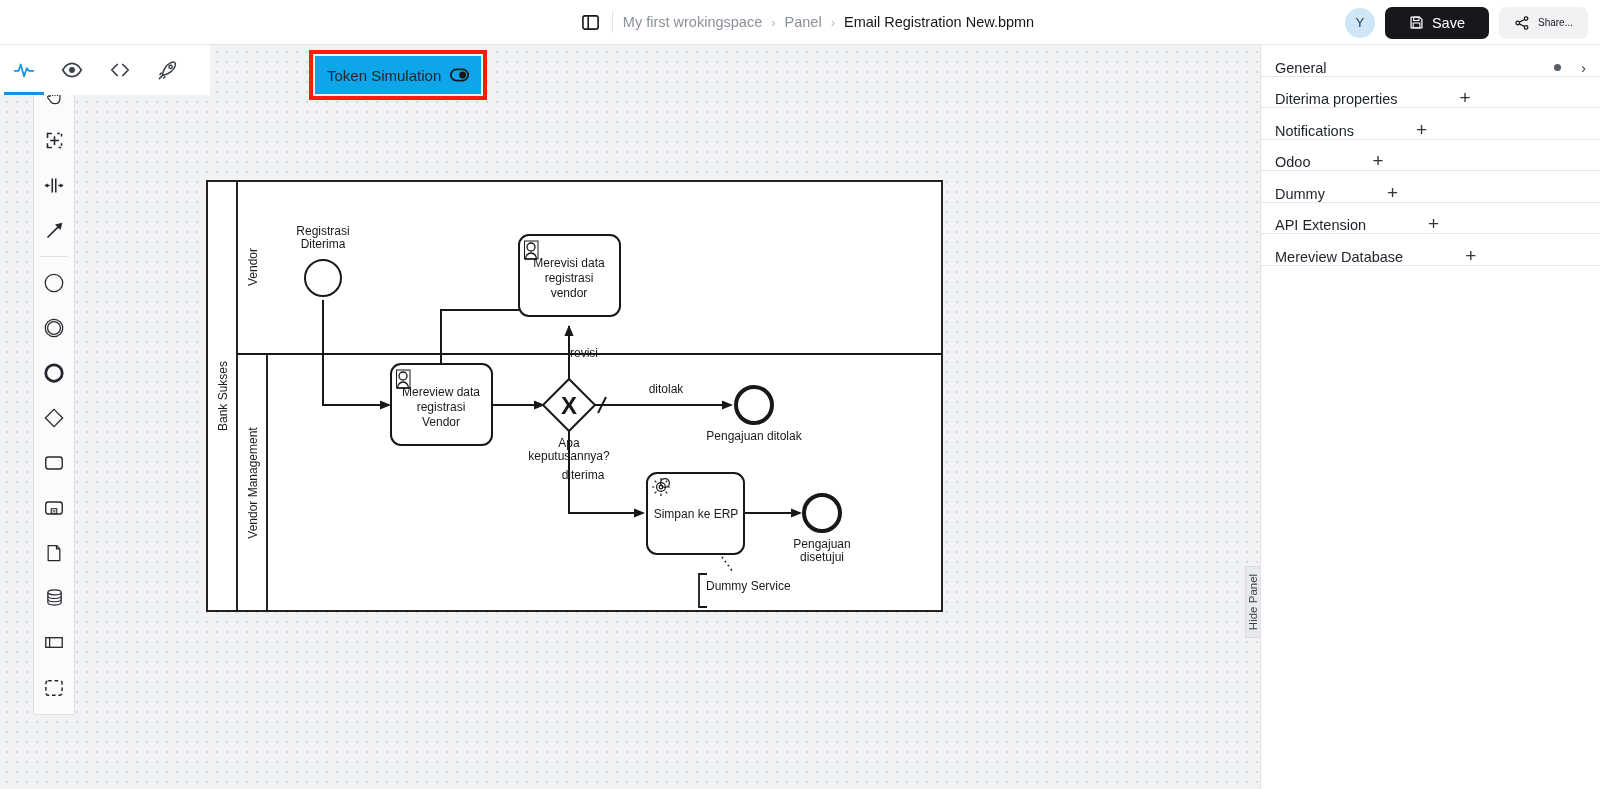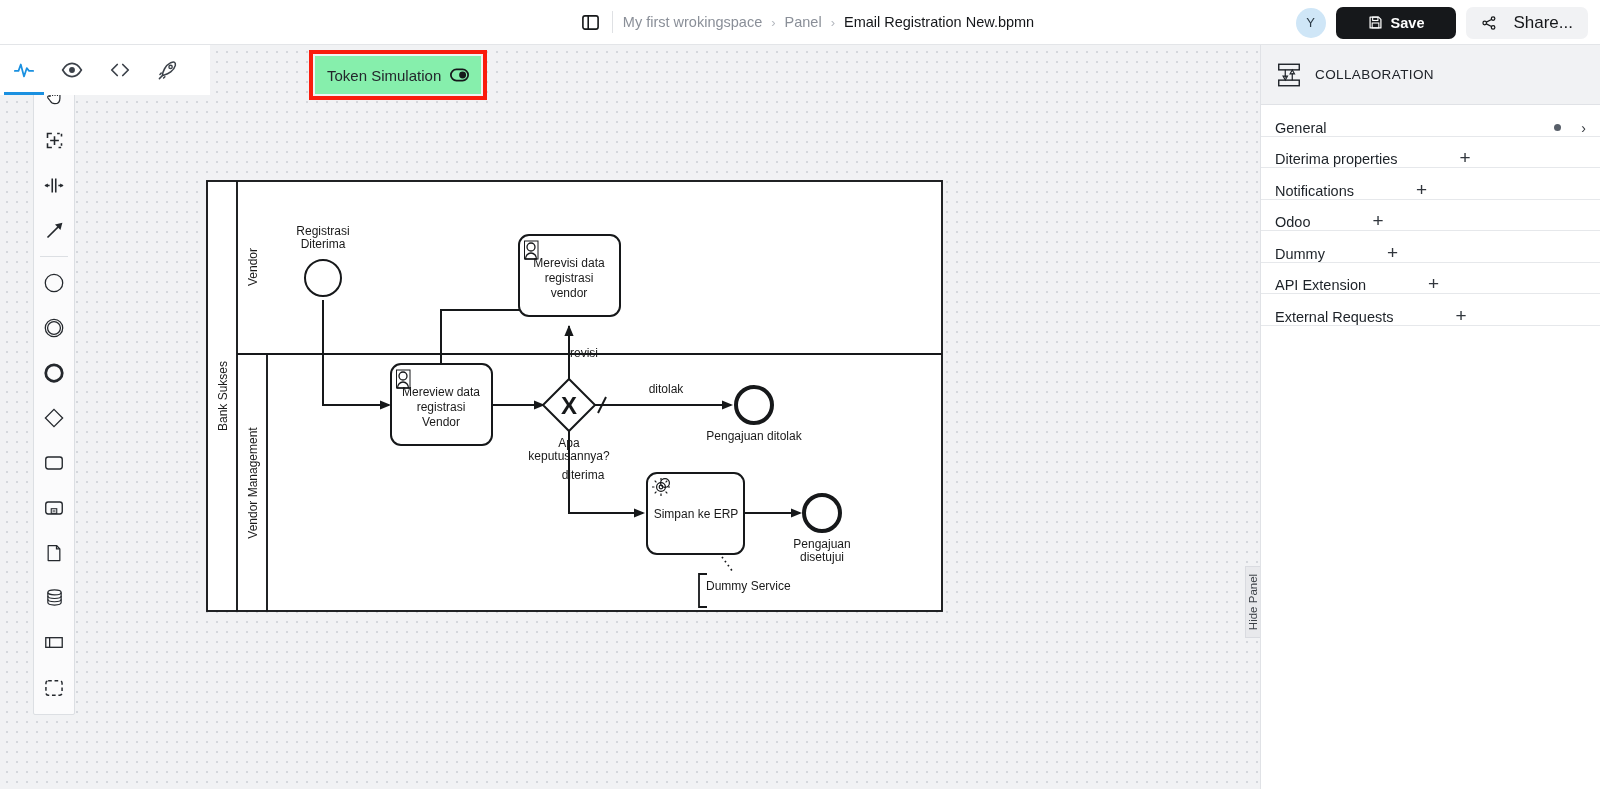--- a/index.html
+++ b/index.html
@@ -36,29 +36,29 @@
     display: flex; align-items: center; gap: 10px;
   }
   .avatar {
     width: 30px; height: 30px; border-radius: 50%;
     background: #cfe6f7; color: #2b3b47;
     display: flex; align-items: center; justify-content: center;
     font-size: 13px; cursor: pointer;
   }
   .btn-save {
     height: 32px; background: #16181b; color: #fff;
-    border-radius: 7px; padding: 0 32px;
+    border-radius: 7px; padding: 0 24px;
     display: flex; align-items: center; gap: 8px;
-    font-size: 14.5px; cursor: pointer; border: none; font-weight: bold;
+    font-size: 14.5px; cursor: pointer; border: none;
   }
   .btn-share {
     height: 32px; background: #f1f2f4; color: #16181b;
     border-radius: 7px; padding: 0 15px;
-    display: flex; align-items: center; gap: 16px;
-    font-size: 17px; cursor: pointer; border: none;
+    display: flex; align-items: center; gap: 8px;
+    font-size: 10px; cursor: pointer; border: none;
   }
 
   
   .tabstrip {
     position: absolute; top: 45px; left: 0;
     width: 210px; height: 50px;
     background: #ffffff;
     display: flex; align-items: center;
     z-index: 6;
   }
@@ -78,21 +78,21 @@
   .token-sim-wrap {
     position: absolute; top: 50px; left: 309px;
     z-index: 7;
   }
   .token-sim-highlight {
     border: 4px solid #f91c0c;
     padding: 2px;
     background: transparent;
   }
   .token-sim-btn {
-    background: #86efac;
+    background: #0ea5e9;
     height: 38px;
     padding: 0 12px;
     display: flex; align-items: center; gap: 9px;
     font-size: 15px; color: #23272c;
     cursor: pointer;
     white-space: nowrap;
   }
 
   
   .canvas {
@@ -470,31 +470,20 @@
     </svg>
   </div>
   <div class="pal-item">
     <svg width="22" height="22" viewBox="0 0 24 24">
       <rect x="3.2" y="4.2" width="17.6" height="15.6" rx="2.4" fill="none" stroke="#24282d" stroke-width="1.6" stroke-dasharray="4,3"></rect>
     </svg>
   </div>
 </div>
 
 <div class="props">
-  <div class="props-header">
-    <svg width="28" height="28" viewBox="0 0 30 30">
-      <rect x="4" y="3.5" width="22" height="6" fill="none" stroke="#1d2228" stroke-width="1.5"></rect>
-      <rect x="4" y="20.5" width="22" height="6" fill="none" stroke="#1d2228" stroke-width="1.5"></rect>
-      <line x1="11" y1="9.5" x2="11" y2="18" stroke="#1d2228" stroke-width="1.3"></line>
-      <polygon points="11,20.4 8.6,16.2 13.4,16.2" fill="none" stroke="#1d2228" stroke-width="1.2"></polygon>
-      <line x1="18.5" y1="20.5" x2="18.5" y2="13.2" stroke="#1d2228" stroke-width="1.3"></line>
-      <polygon points="18.5,9.6 16.1,13.8 20.9,13.8" fill="none" stroke="#1d2228" stroke-width="1.2"></polygon>
-    </svg>
-    <span class="props-title">COLLABORATION</span>
-  </div>
 
   <div class="props-row">
     <span class="props-row-label">General</span>
     <span class="props-row-right">
       <span class="dot-mark"></span>
       <span class="chev">›</span>
     </span>
   </div>
 
   <div class="props-row">
@@ -516,16 +505,16 @@
     <span class="props-row-label">Dummy</span>
     <span class="props-plus">+</span>
   </div>
 
   <div class="props-row">
     <span class="props-row-label">API Extension</span>
     <span class="props-plus">+</span>
   </div>
 
   <div class="props-row">
-    <span class="props-row-label">External Requests</span>
+    <span class="props-row-label">Mereview Database</span>
     <span class="props-plus">+</span>
   </div>
 </div>
 
 </body></html>

